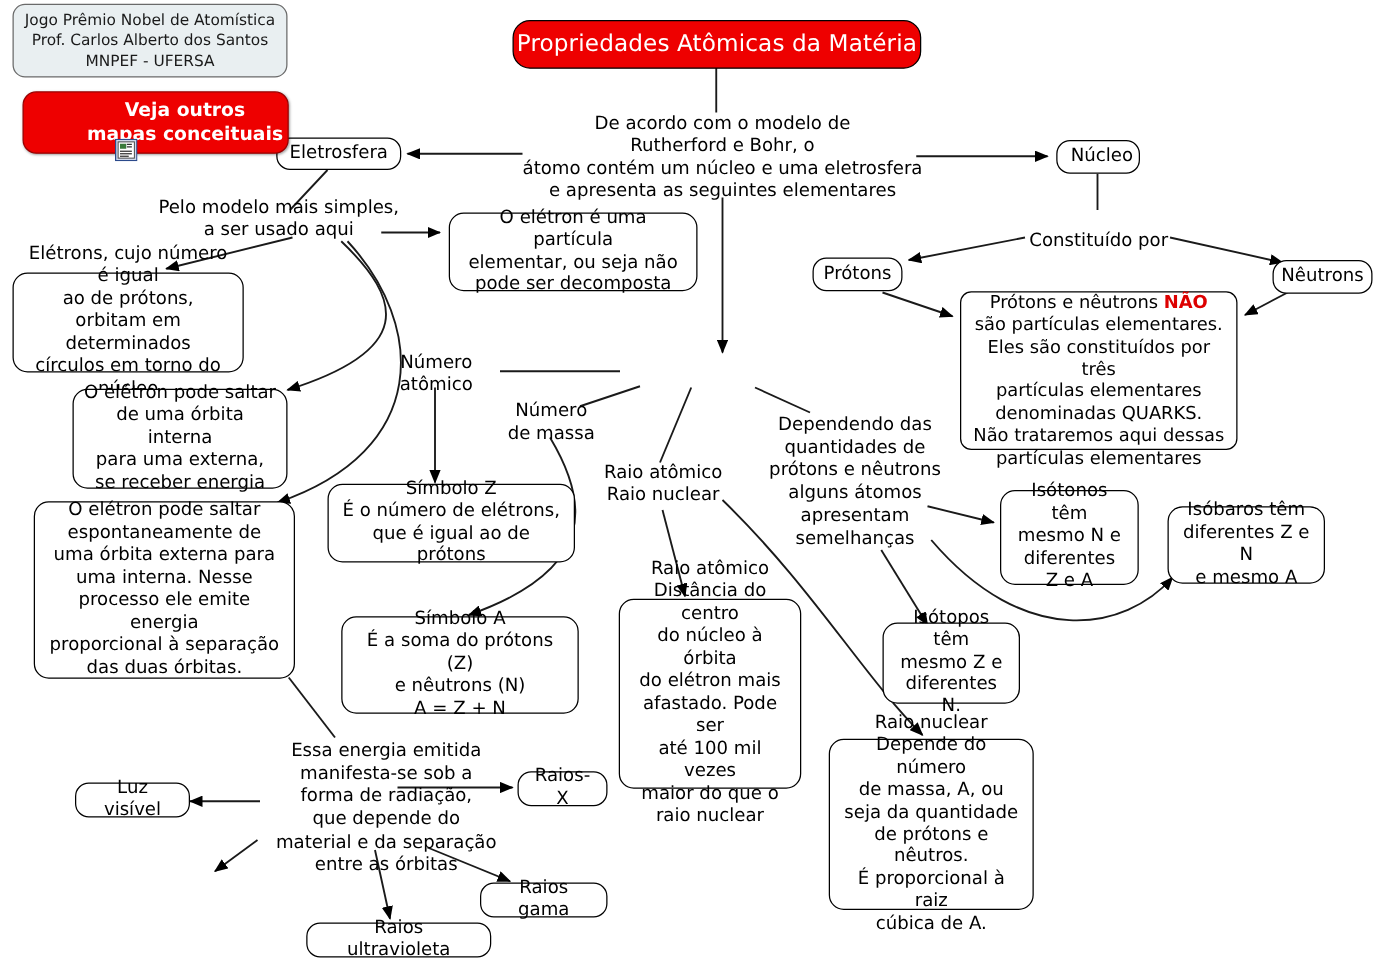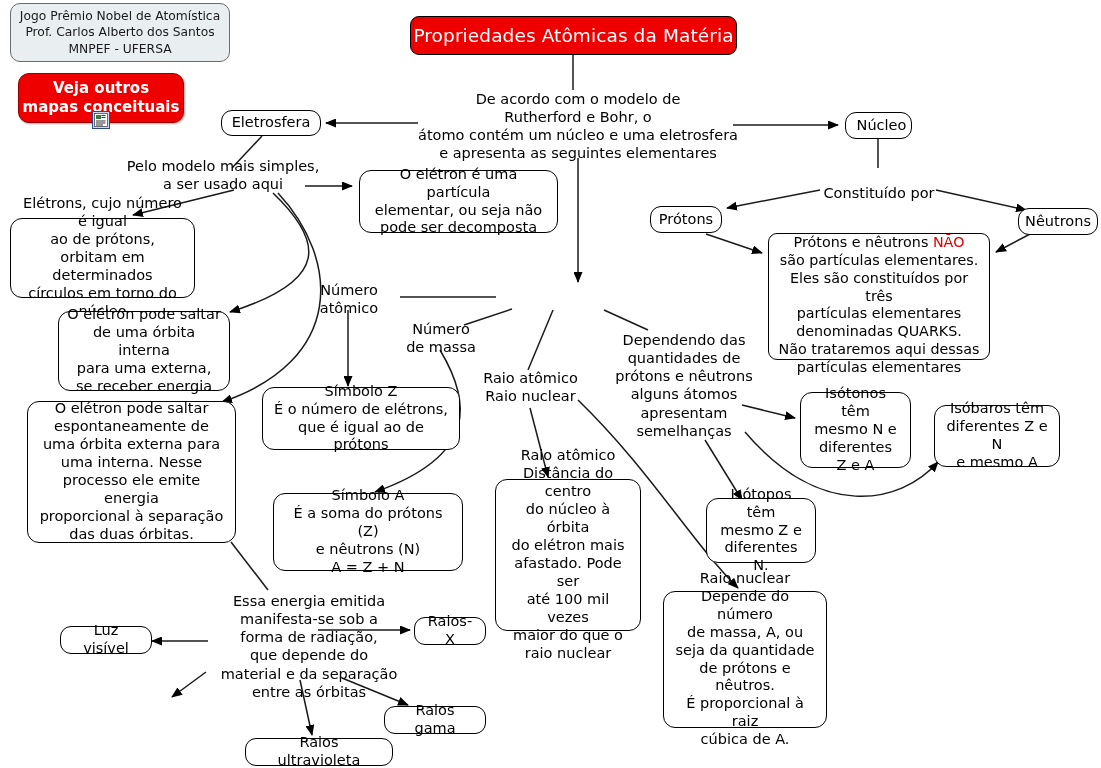--- a/index.html
+++ b/index.html
@@ -15,24 +15,24 @@
          color:#000;z-index:4;white-space:pre-line;background:transparent;}
   .title-box{position:absolute;background:#ee0000;border:1.5px solid #000;border-radius:9px;
              color:#ffffff;font-size:18.5px;display:flex;align-items:center;justify-content:center;
              z-index:5;letter-spacing:.1px;}
   .hdr-box{position:absolute;background:#e9eff1;border:1.3px solid #6a6a6a;border-radius:10px;
            font-size:12.3px;line-height:1.35;text-align:center;color:#1a1a1a;
            display:flex;align-items:center;justify-content:center;z-index:5;white-space:pre-line;}
   .red-btn{position:absolute;background:#ee0000;border:1.4px solid #990000;border-radius:11px;
            color:#ffffff;font-weight:bold;font-size:15px;line-height:1.3;text-align:center;
            display:flex;align-items:center;justify-content:center;z-index:5;white-space:pre-line;
-           box-shadow:1px 1px 2px rgba(0,0,0,.35);}
+           box-shadow:1px 1px 2px rgba(0,0,0,.35);padding-left:47px;}
   .doc-icon{position:absolute;width:18px;height:18px;z-index:6;}
   .sharp{border-radius:9px;}
-  .nao{color:#dd0000;font-weight:normal;}
+  .nao{color:#dd0000;font-weight:bold;}
 </style>
 </head>
 <body>
 
 <div id="canvas">
 
   <svg id="wires" viewBox="0 0 1101 768">
     <defs>
       <marker id="ah" markerWidth="11" markerHeight="9" refX="10" refY="4.5" orient="auto" markerUnits="userSpaceOnUse">
         <path d="M0,0 L11,4.5 L0,9 z" fill="#000"></path>
@@ -114,21 +114,21 @@
     <rect x="0.5" y="0.5" width="17" height="17" fill="#cfd8ea" stroke="#2b4a8b" stroke-width="1"></rect>
     <rect x="2.5" y="2.5" width="13" height="13" fill="#ffffff" stroke="#4a4a4a" stroke-width="0.8"></rect>
     <rect x="4" y="4" width="5" height="4" fill="#3a7a3a"></rect>
     <rect x="9.5" y="4" width="4" height="1" fill="#333"></rect>
     <rect x="9.5" y="6" width="4" height="1" fill="#333"></rect>
     <rect x="4" y="9.5" width="9.5" height="1" fill="#333"></rect>
     <rect x="4" y="11.5" width="9.5" height="1" fill="#333"></rect>
     <rect x="4" y="13.5" width="7" height="1" fill="#333"></rect>
   </svg>
 
-  <div class="title-box" style="left:410px;top:16px;width:325px;height:37px;">Propriedades Atômicas da Matéria</div>
+  <div class="title-box" style="left:410px;top:16px;width:325px;height:37px;border-radius:14px;">Propriedades Atômicas da Matéria</div>
 
   <div class="label" style="left:403px;top:90px;width:350px;">De acordo com o modelo de
 Rutherford e Bohr, o
 átomo contém um núcleo e uma eletrosfera
 e apresenta as seguintes elementares</div>
 
   <div class="label" style="left:113px;top:157px;width:220px;">Pelo modelo mais simples,
 a ser usado aqui</div>
 
   <div class="label" style="left:808px;top:184px;width:142px;">Constituído por</div>

